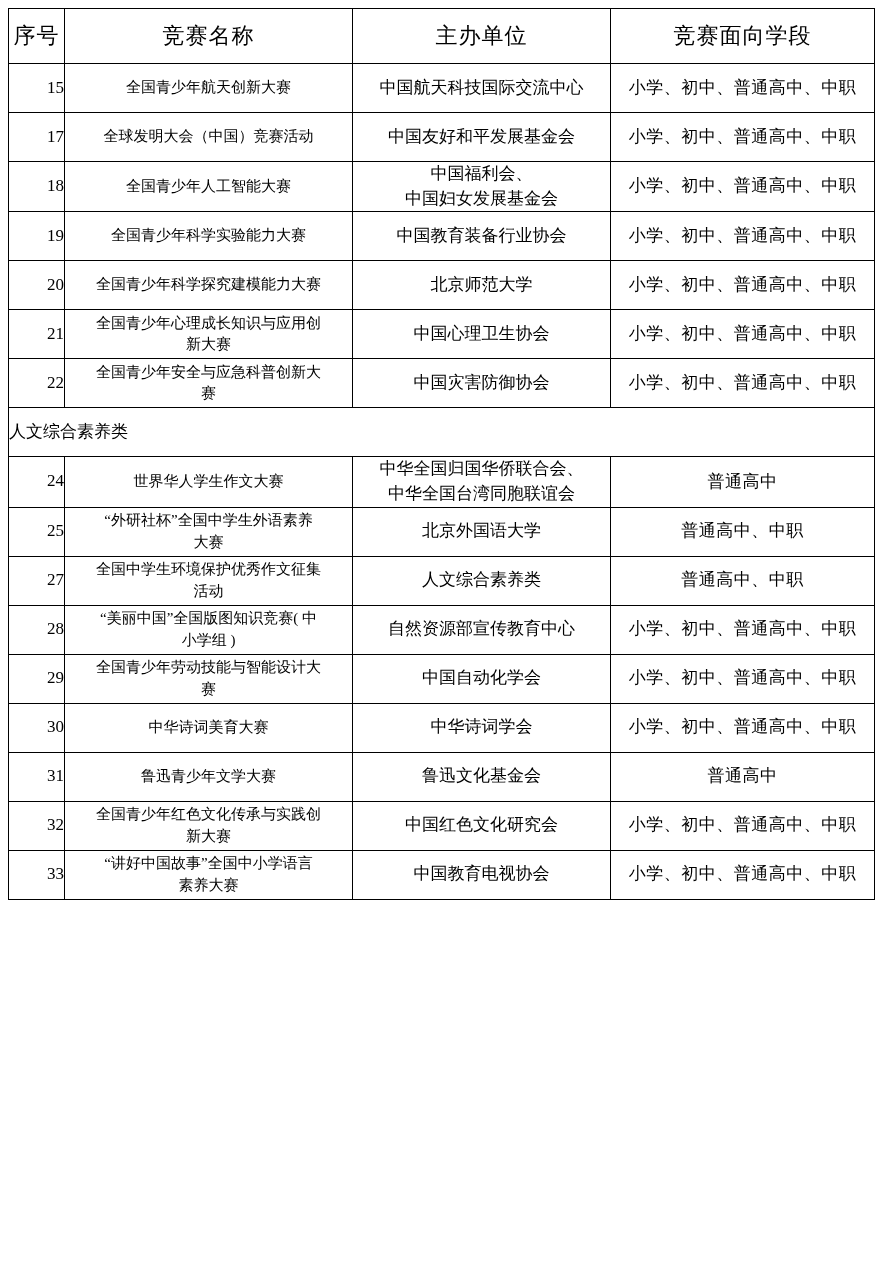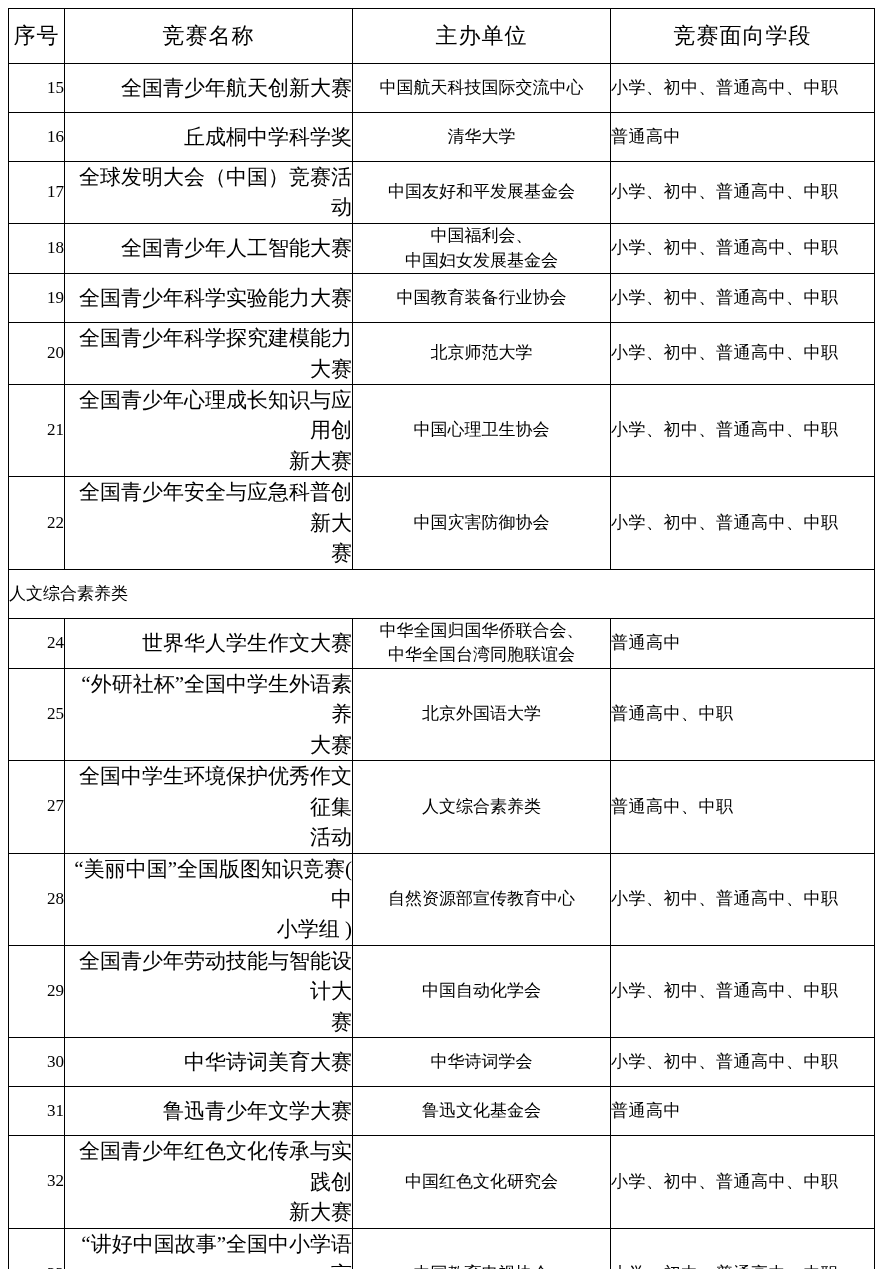--- a/index.html
+++ b/index.html
@@ -46,35 +46,35 @@
     display: block;
     line-height: 1.2;
   }
 
   td.seq {
     text-align: right;
     font-size: 17px;
     line-height: 1.35;
   }
   td.name {
-    font-size: 21px;
+    font-size: 15px;
     line-height: 1.45;
     padding: 6px 8px 6px 10px;
-    text-align: right;
+    text-align: center;
   }
   td.org {
     font-size: 17px;
     line-height: 1.45;
     text-align: center;
     padding: 6px 6px;
   }
   td.stage {
     font-size: 17px;
     line-height: 1.45;
-    text-align: left;
+    text-align: center;
     padding: 6px 6px;
     letter-spacing: 0.5px;
   }
   td.section {
     font-size: 17px;
     text-align: left;
     padding: 12px 8px 12px 20px;
     line-height: 1.4;
     margin-left: 38px;
   }
@@ -115,32 +115,20 @@
             <span class="cellline">全国青少年航天创新大赛</span>
           </td>
           <td class="org">
             <span class="cellline">中国航天科技国际交流中心</span>
           </td>
           <td class="stage">
             <span class="cellline">小学、初中、普通高中、中职</span>
           </td>
         </tr>
         <tr class="row-tall">
-          <td class="seq">16</td>
-          <td class="name">
-            <span class="cellline">丘成桐中学科学奖</span>
-          </td>
-          <td class="org">
-            <span class="cellline">清华大学</span>
-          </td>
-          <td class="stage">
-            <span class="cellline">普通高中</span>
-          </td>
-        </tr>
-        <tr class="row-tall">
           <td class="seq">17</td>
           <td class="name">
             <span class="cellline">全球发明大会（中国）竞赛活动</span>
           </td>
           <td class="org">
             <span class="cellline">中国友好和平发展基金会</span>
           </td>
           <td class="stage">
             <span class="cellline">小学、初中、普通高中、中职</span>
           </td>

